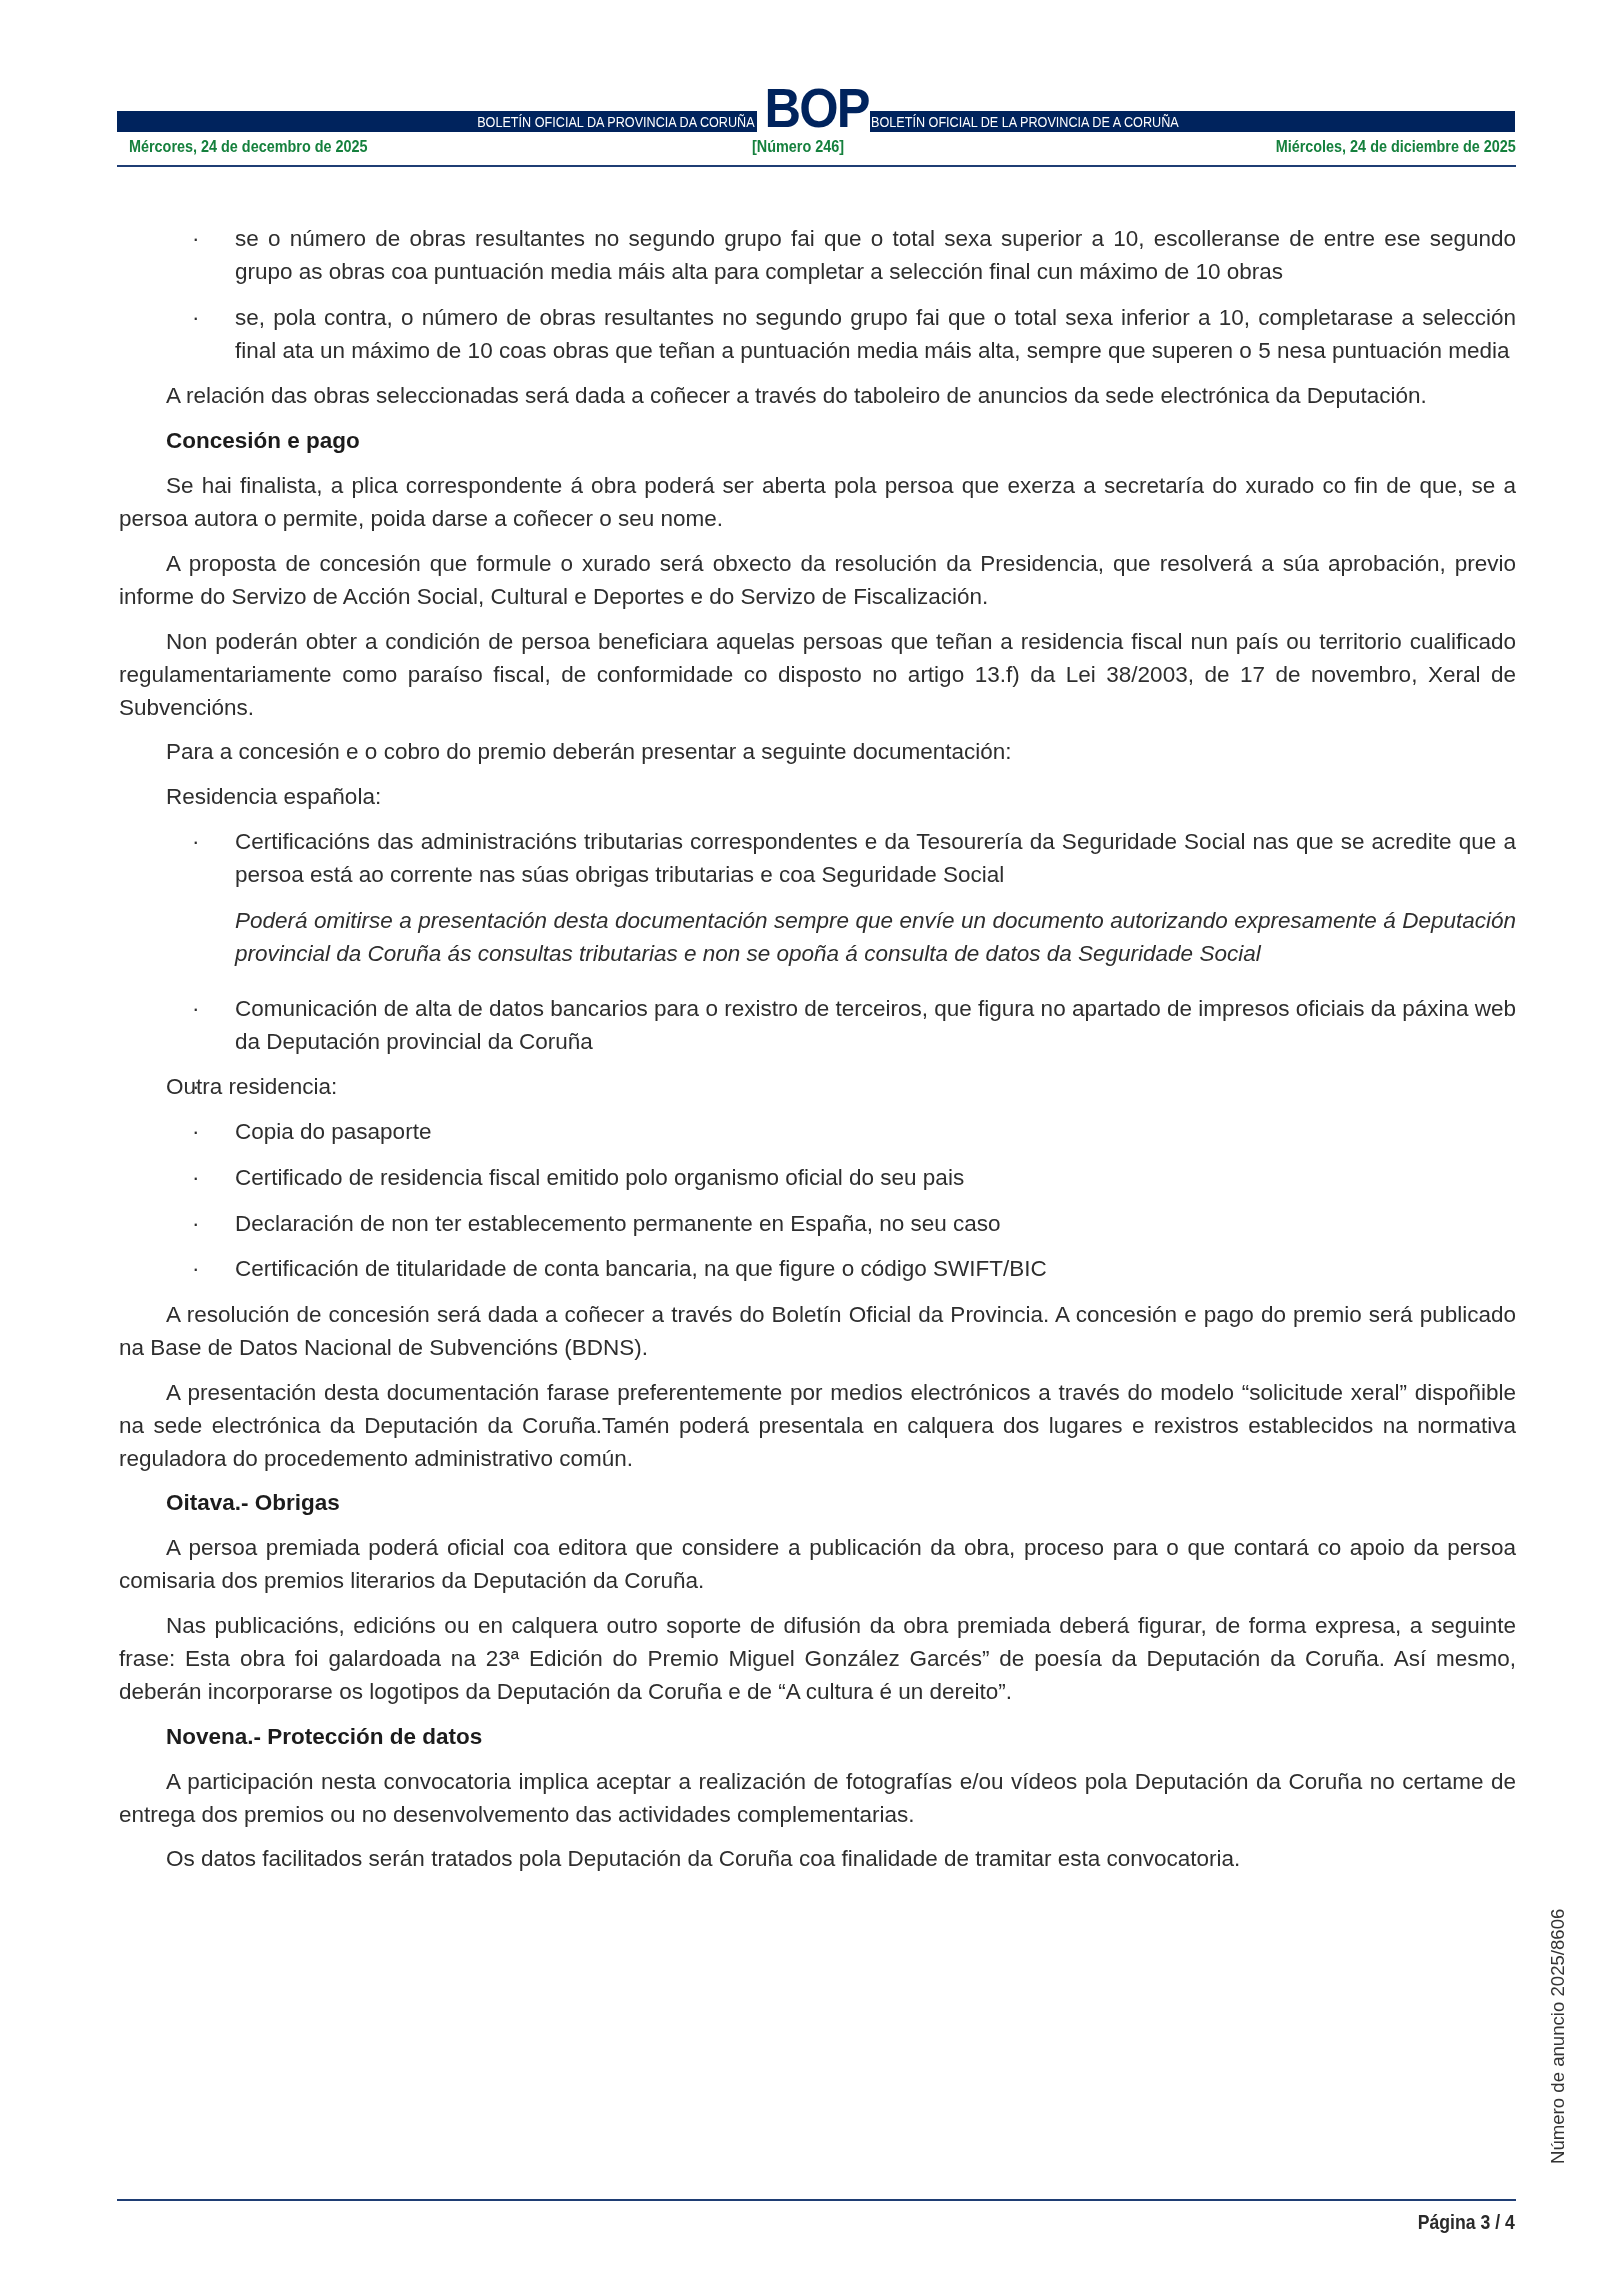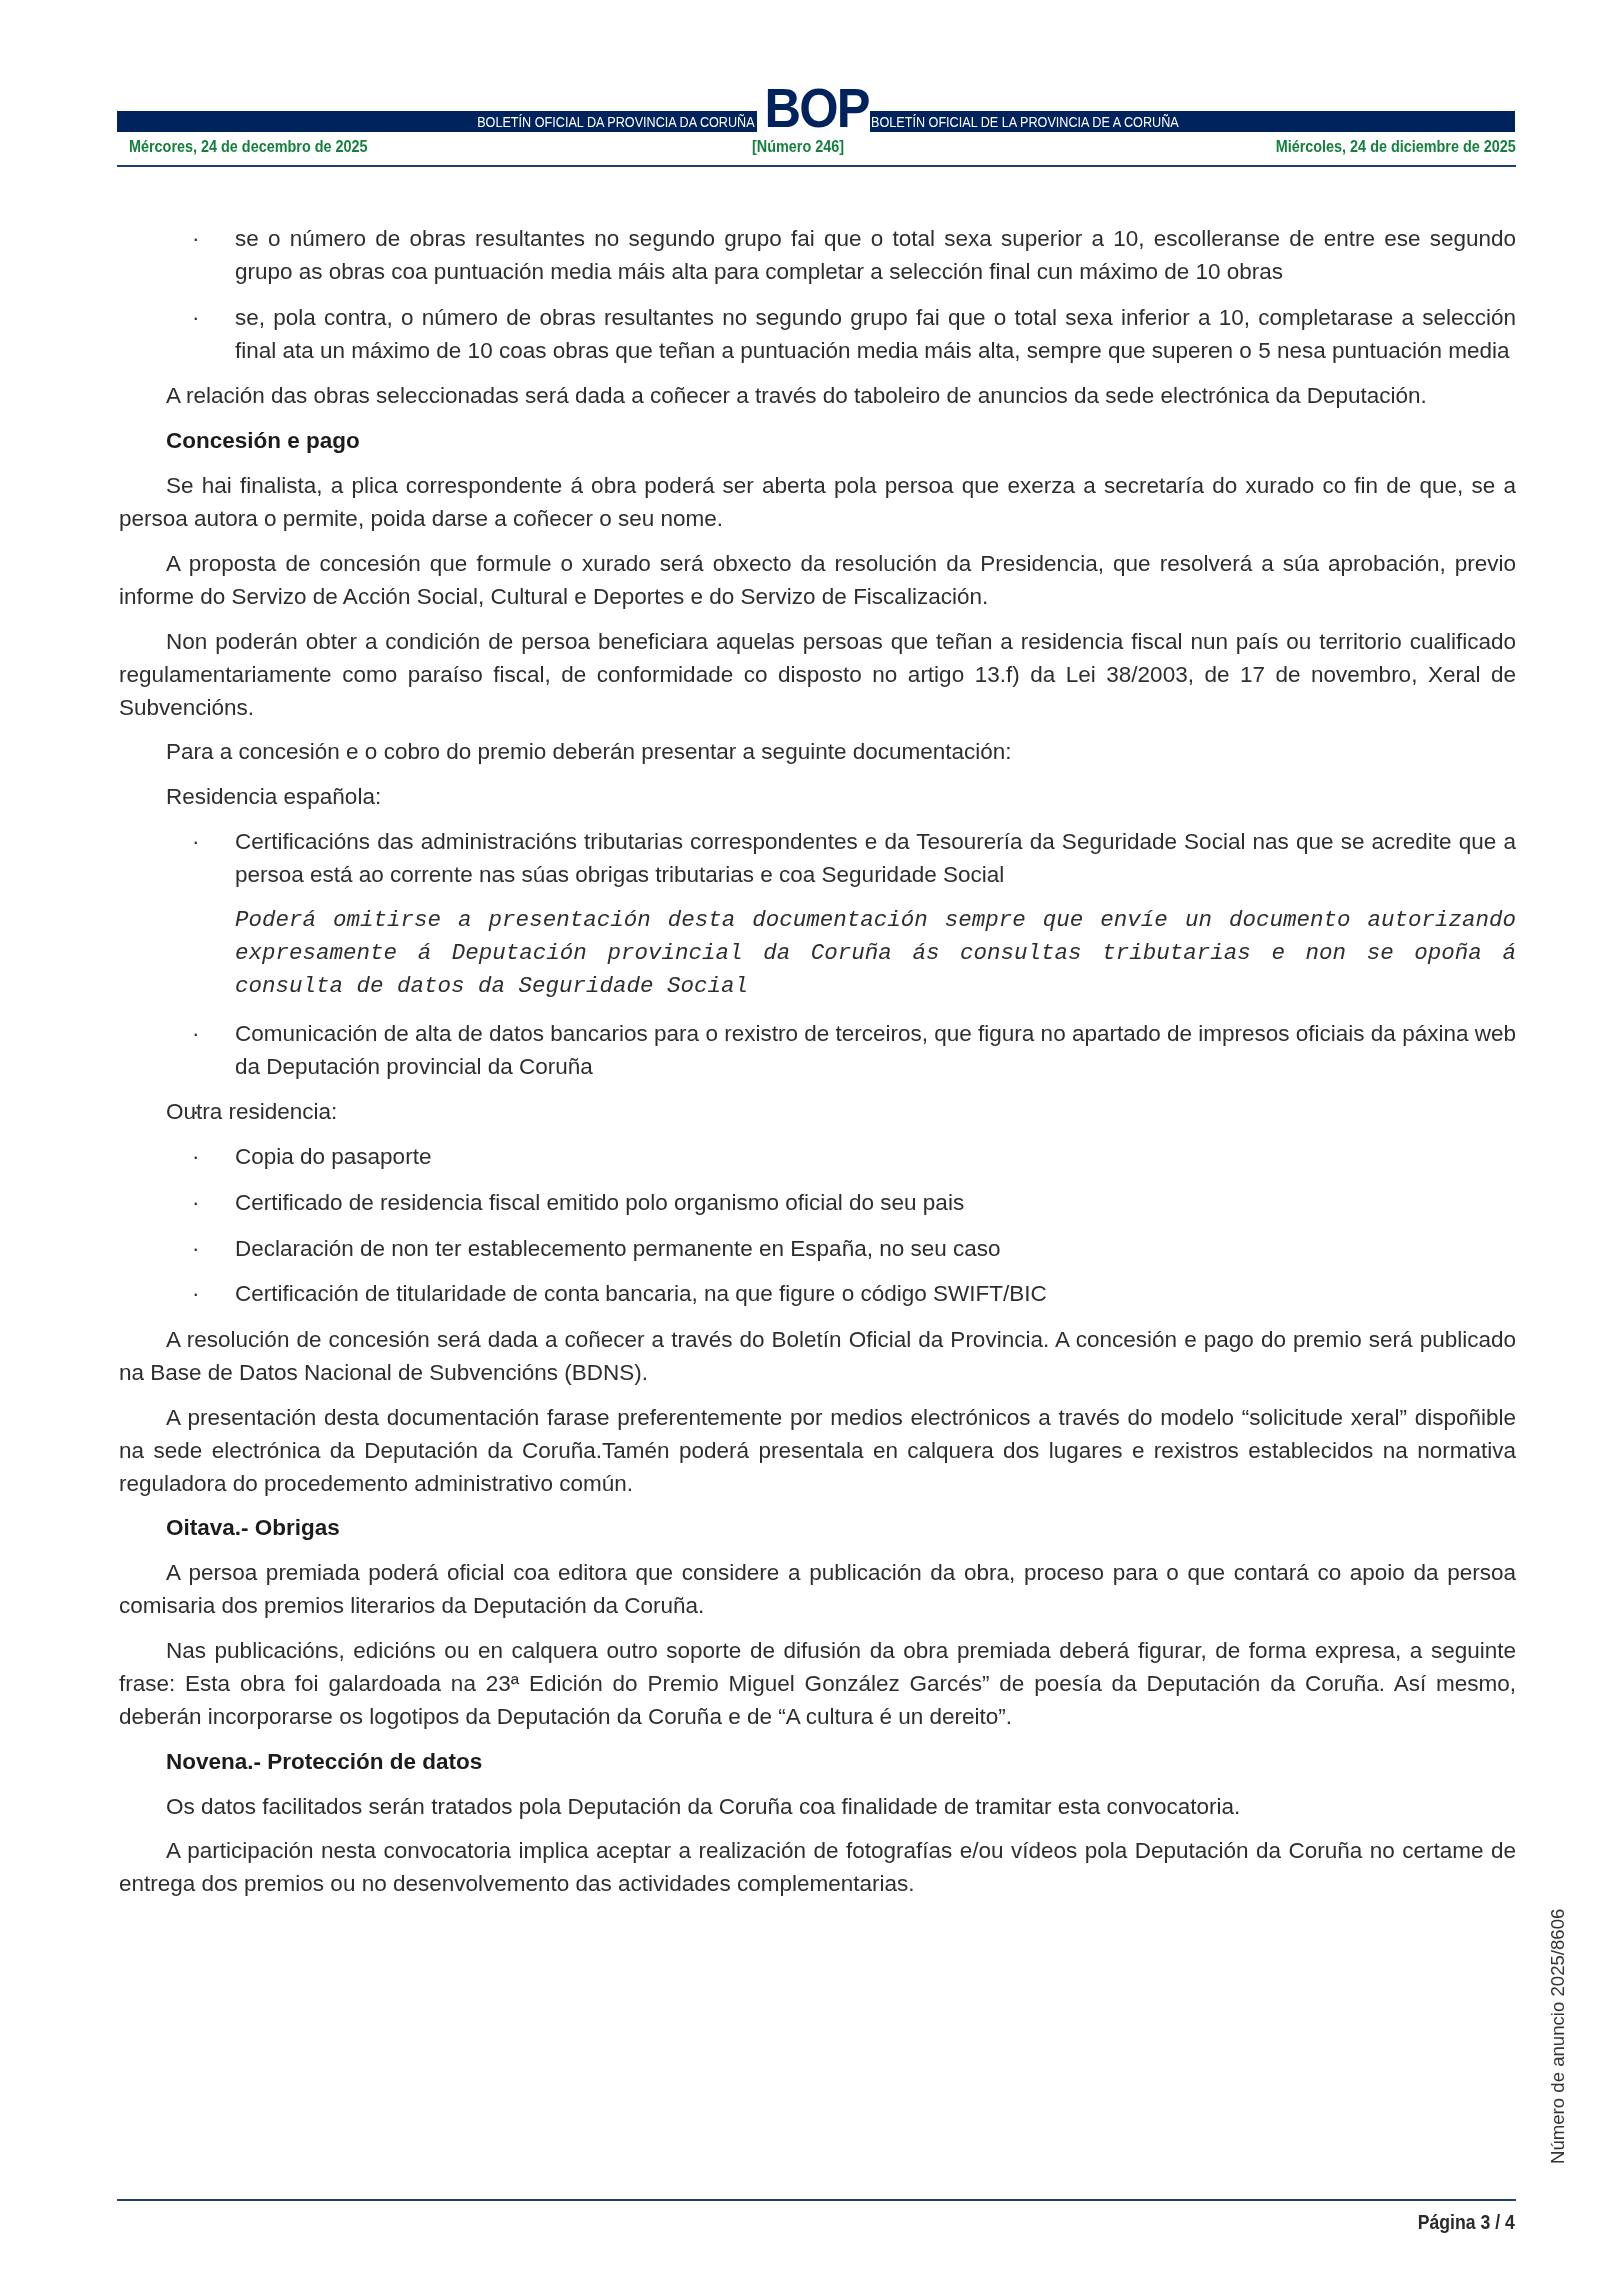--- a/index.html
+++ b/index.html
@@ -26,21 +26,21 @@
     .hdr-rule { position: absolute; top: 165px; left: 117px; width: 1399px; height: 2px; background: #1f3e74; }
 
     
     .content { position: absolute; left: 119px; top: 222px; width: 1397px;
                font-size: 22.5px; line-height: 33px; color: #2e2e2e; }
     .para { text-indent: 47px; text-align: justify; margin: 0 0 11.8px 0; }
     .heading { margin: 0 0 11.8px 47px; font-weight: bold; color: #1c1c1c; }
     .label-line { margin: 0 0 11.8px 47px; }
     .bullet { position: relative; padding-left: 116px; margin: 0 0 12.7px 0; text-align: justify; }
     .bullet .dot { position: absolute; left: 73px; top: 0; }
-    .note { padding-left: 116px; margin: 0 0 14px 0; font-style: italic; text-align: justify; font-family: Liberation Mono, monospace; }
+    .note { padding-left: 116px; margin: 0 0 22px 0; font-style: italic; text-align: justify; }
 
     
     .side-ref { position: absolute; left: 1547px; top: 2164px; transform-origin: left top; transform: rotate(-90deg);
                 font-family: "Liberation Sans", sans-serif; font-size: 18.6px; color: #333; white-space: nowrap; }
     .ftr-rule { position: absolute; top: 2199px; left: 117px; width: 1399px; height: 2px; background: #1f3e74; }
     .page-num { position: absolute; top: 2211px; right: 106px; font-family: "Liberation Sans", sans-serif;
                 font-weight: bold; font-size: 19.6px; color: #2a2a2a; transform: scaleX(0.9); transform-origin: right center; white-space: nowrap; }
   </style>
 </head>
 <body>
@@ -107,20 +107,20 @@
     <span class="dot">·</span>
     <span>Certificación de titularidade de conta bancaria, na que figure o código SWIFT/BIC</span>
   </div>
 
   <p class="para">A resolución de concesión será dada a coñecer a través do Boletín Oficial da Provincia. A concesión e pago do premio será publicado na Base de Datos Nacional de Subvencións (BDNS).</p>
   <p class="para">A presentación desta documentación farase preferentemente por medios electrónicos a través do modelo “solicitude xeral” dispoñible na sede electrónica da Deputación da Coruña.Tamén poderá presentala en calquera dos lugares e rexistros establecidos na normativa reguladora do procedemento administrativo común.</p>
   <p class="heading">Oitava.- Obrigas</p>
   <p class="para">A persoa premiada poderá oficial coa editora que considere a publicación da obra, proceso para o que contará co apoio da persoa comisaria dos premios literarios da Deputación da Coruña.</p>
   <p class="para">Nas publicacións, edicións ou en calquera outro soporte de difusión da obra premiada deberá figurar, de forma expresa, a seguinte frase: Esta obra foi galardoada na 23ª Edición do Premio Miguel González Garcés” de poesía da Deputación da Coruña. Así mesmo, deberán incorporarse os logotipos da Deputación da Coruña e de “A cultura é un dereito”.</p>
   <p class="heading">Novena.- Protección de datos</p>
+  <p class="para">A participación nesta convocatoria implica aceptar a realización de fotografías e/ou vídeos pola Deputación da Coruña no certame de entrega dos premios ou no desenvolvemento das actividades complementarias.</p>
   <p class="para">Os datos facilitados serán tratados pola Deputación da Coruña coa finalidade de tramitar esta convocatoria.</p>
-  <p class="para">A participación nesta convocatoria implica aceptar a realización de fotografías e/ou vídeos pola Deputación da Coruña no certame de entrega dos premios ou no desenvolvemento das actividades complementarias.</p>
 </div>
 
 <div class="side-ref">Número de anuncio  2025/8606</div>
 <div class="ftr-rule"></div>
 <div class="page-num">Página 3 / 4</div>
 
 
 </body></html>

